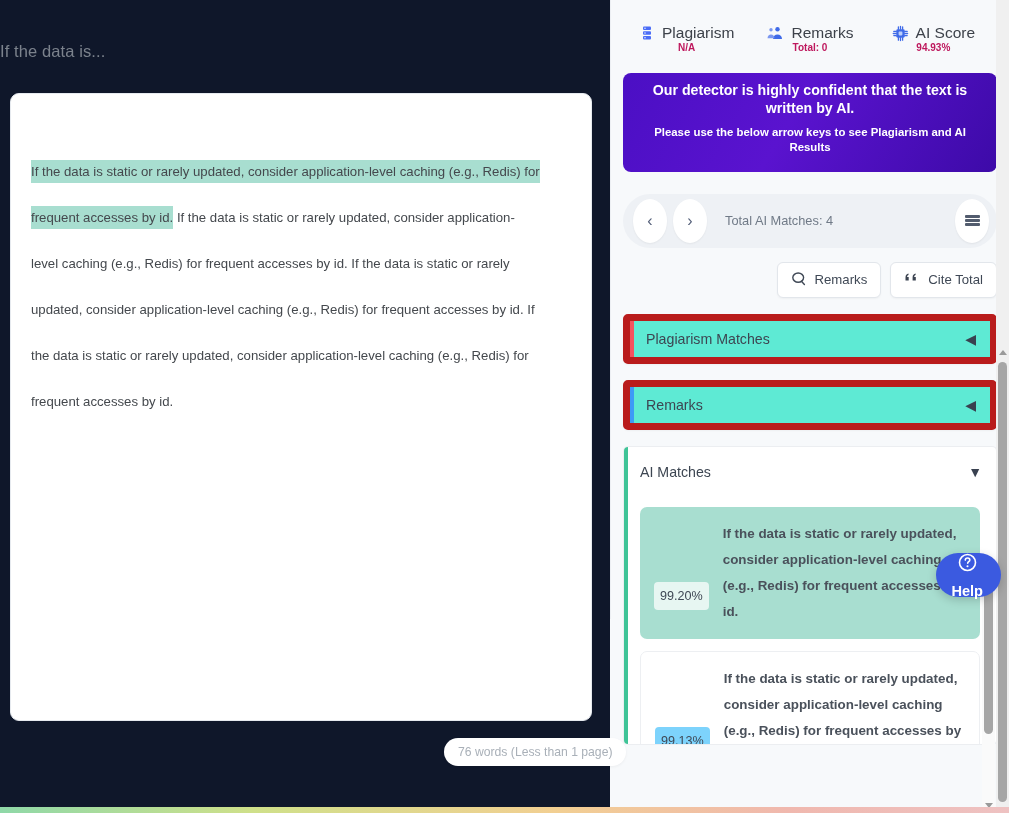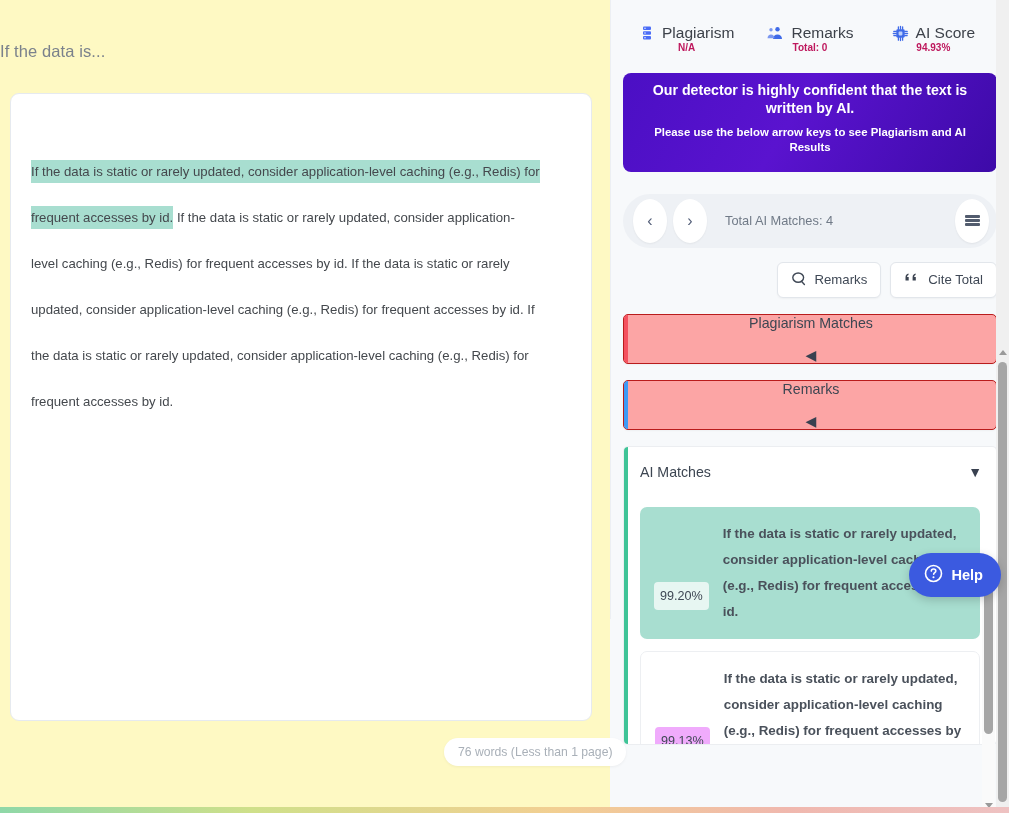--- a/index.html
+++ b/index.html
@@ -8,21 +8,21 @@
     background: #f7f9fb;
     font-family: "Liberation Sans", sans-serif;
     overflow: hidden;
   }
   #app { position: relative; width: 1009px; height: 813px; display: flex; }
 
   
   #left-pane {
     position: relative;
     width: 610px; height: 813px;
-    background: #fef9c3;
+    background: #0f172a;
     flex: 0 0 610px;
   }
   #doc-title {
     position: absolute; left: 0; top: 42px;
     font-size: 16.5px; color: #7b828c; letter-spacing: .1px;
   }
   #doc-card {
     position: absolute; left: 10px; top: 93px;
     width: 582px; height: 628px;
     background: #fff;
@@ -134,32 +134,31 @@
     font-size: 13.2px;
     color: #3f4855;
     display: flex; align-items: center; gap: 8px;
     cursor: pointer;
     box-shadow: 0 1px 2px rgba(0,0,0,.04);
   }
 
   
   #accordions { margin: 16px 12px 0 12px; }
   .acc {
-    background: #fca5a5;
+    background: #5eead4;
     border-radius: 5px;
-    border: 1px solid #b91c1c;
+    border: 7px solid #b91c1c;
     margin-bottom: 16px;
     display: flex; align-items: center;
     height: 50px;
     padding: 0 14px 0 16px;
     position: relative;
     overflow: hidden;
     cursor: pointer;
     box-shadow: 0 1px 2px rgba(0,0,0,.04);
-    flex-direction: column;
   }
   .acc::before {
     content: ""; position: absolute; left: 0; top: 0;
     width: 4px; height: 100%;
   }
   .acc.red::before { background: #f4525f; }
   .acc.blue::before { background: #3d9bf7; }
   .acc-label { font-size: 14.2px; color: #3d4652; flex: 1; }
   .acc-chev { font-size: 14px; color: #394150; }
 
@@ -206,21 +205,21 @@
     flex: 0 0 auto;
     background: rgba(255,255,255,.72);
     border-radius: 4px;
     padding: 7px 6px;
     font-size: 12.6px;
     color: #3f4855;
     font-weight: normal;
     white-space: nowrap;
     margin-top: 47px;
   }
-  .match-card.plain .pct { background: #f0abfc; }
+  .match-card.plain .pct { background: #7dd3fc; }
   .match-text {
     font-size: 13.4px; font-weight: bold;
     color: #4a515b; line-height: 26px;
   }
 
   
   .sbar {
     position: absolute;
     background: #f0f0f0;
     width: 13px;
@@ -246,20 +245,21 @@
     background: #3b5ae0;
     color: #fff;
     border-radius: 22px;
     height: 44px;
     padding: 0 18px 0 15px;
     display: flex; align-items: center; gap: 8px;
     font-size: 14.6px; font-weight: bold;
     box-shadow: 0 3px 10px rgba(0,0,0,.18);
     cursor: pointer;
     z-index: 40;
+    flex-direction: column;
   }
 </style>
 </head>
 <body>
 
 <div id="app">
 
   <div id="left-pane">
 
     <div id="doc-title">If the data is...</div>

